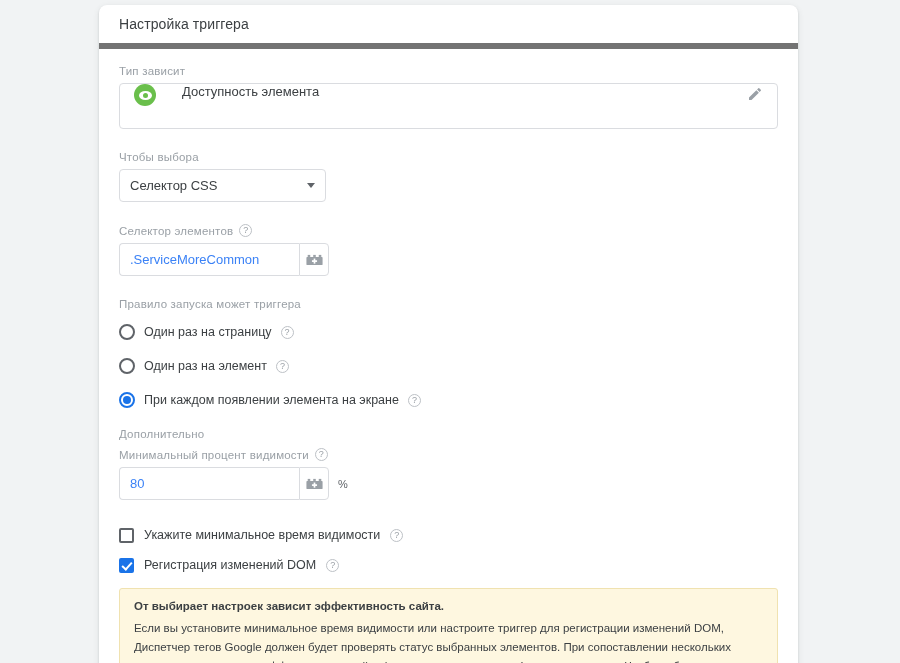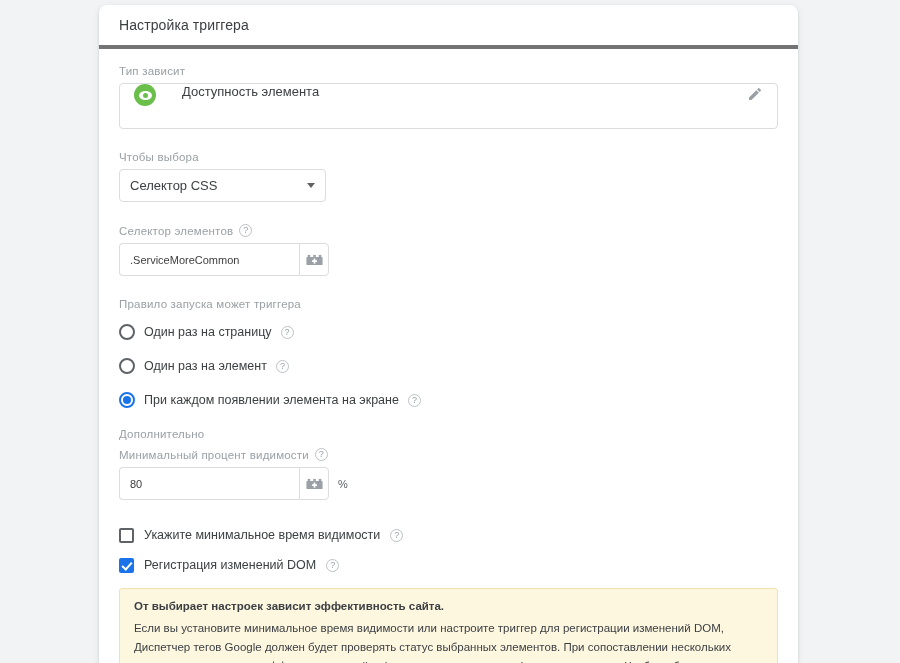--- a/index.html
+++ b/index.html
@@ -17,21 +17,21 @@
     position:absolute; left:99px; top:5px;
     width:699px; min-height:700px;
     background:#ffffff;
     border-radius:8px;
     box-shadow:0 1px 2px rgba(60,64,67,.18), 0 2px 6px rgba(60,64,67,.10);
   }
   .card-header{
     height:44px;
     display:flex; align-items:center;
     padding:0 20px;
-    border-bottom:4px solid #737373;
+    border-bottom:6px solid #737373;
   }
   .card-title{ font-size:14px; color:#3c4043; letter-spacing:.1px; }
 
   .card-body{ padding:16px 20px 0 20px; }
 
   
   .field-label{
     font-size:11.5px; color:#9aa0a6; letter-spacing:.2px;
     display:flex; align-items:center; gap:6px;
     margin-bottom:6px;
@@ -104,21 +104,21 @@
     border-top:5px solid #5f6368;
   }
 
   
   .input-row{ display:flex; align-items:stretch; margin-bottom:22px; }
   .text-input{
     width:180px; height:33px;
     border:1px solid #dadce0; border-right:none;
     border-radius:4px 0 0 4px;
     display:flex; align-items:center; padding:0 10px;
-    font-size:11px; color:#404040;
+    font-size:13px; color:#3b82f6;
     background:#fff;
   }
   .var-btn{
     width:30px; height:33px;
     border:1px solid #dadce0;
     border-radius:0 4px 4px 0;
     display:flex; align-items:center; justify-content:center;
     background:#fff; cursor:pointer;
   }
   .pct-sign{

